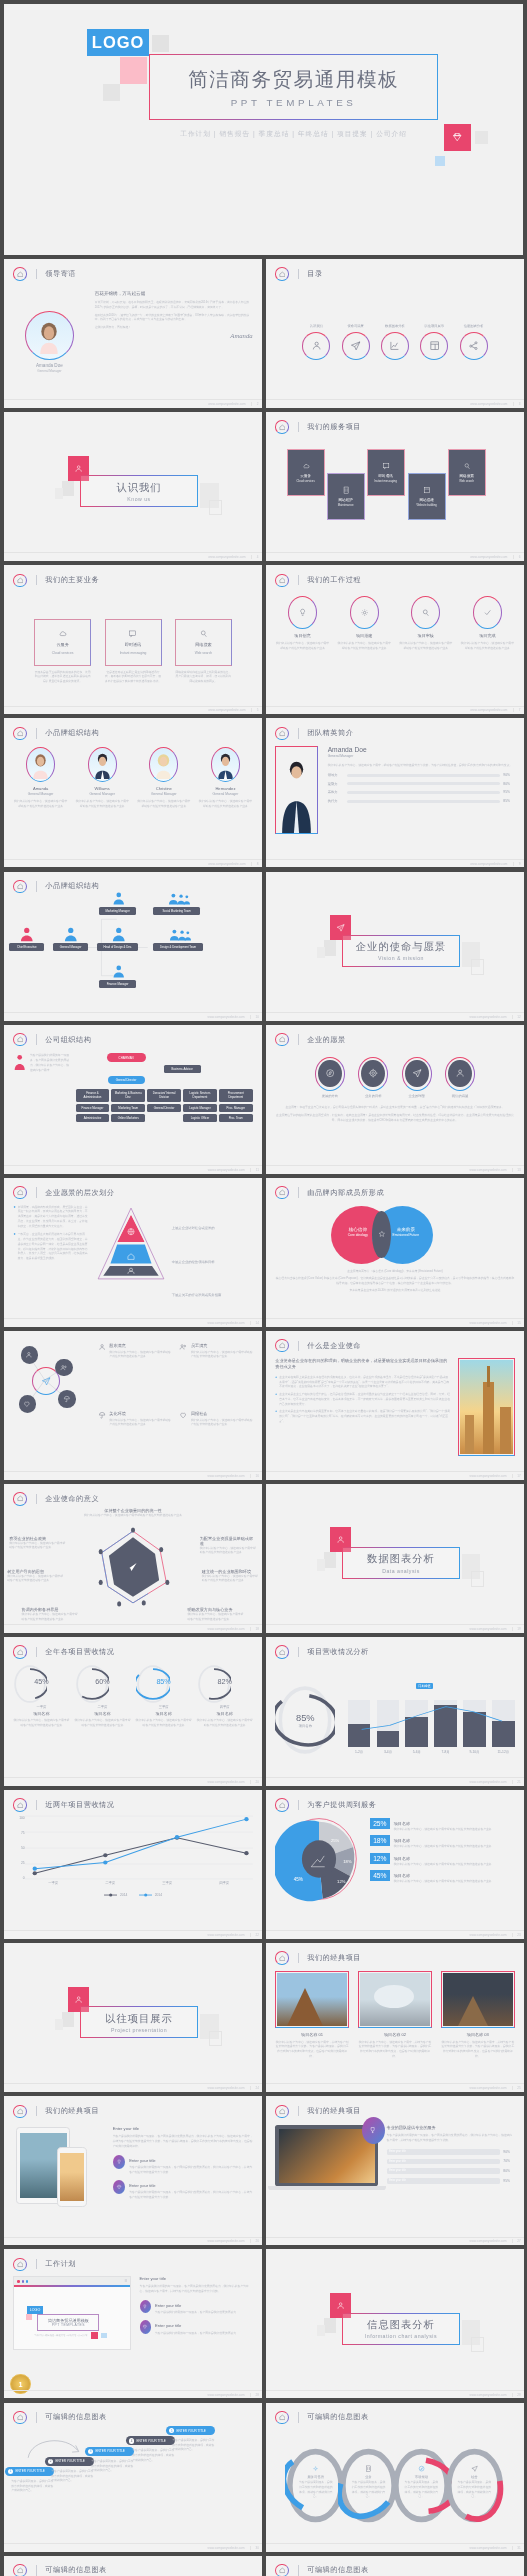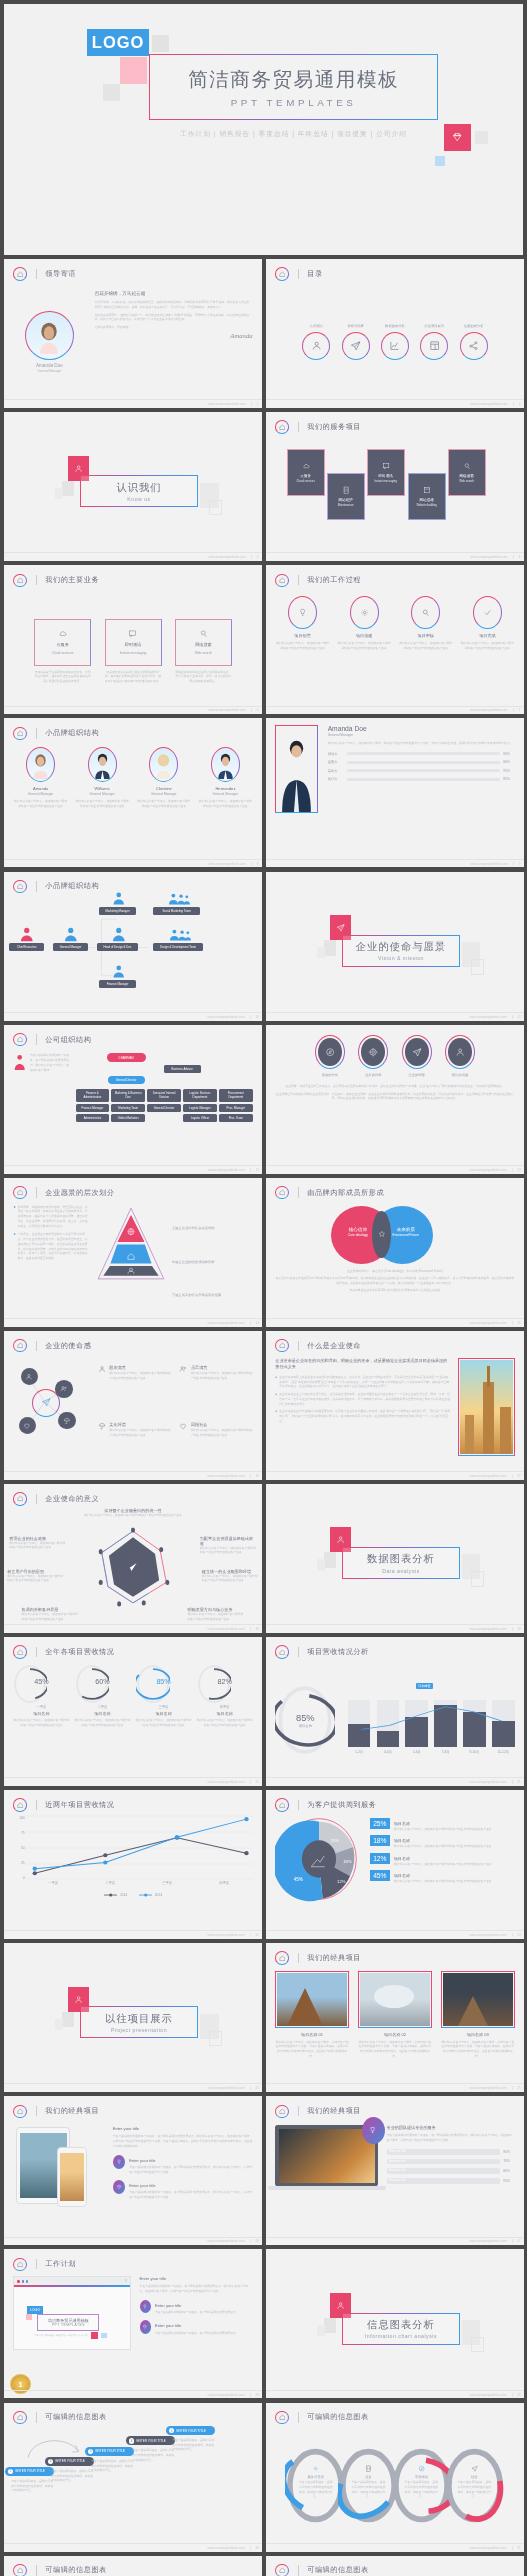--- a/index.html
+++ b/index.html
@@ -479,20 +479,29 @@
           <div class="muted" style="margin-top:3.1px;">我们坚持以客户为中心，快速响应客户需求帮助客户创造长期价值推动客户业务</div>
         </div>
       </div>
       <div class="sfoot">
           <span>www.companywebsite.com</span>
           <span class="pg">8</span>
         </div>
     </div>
 
     <div class="slide">
+      <div class="shead">
+          <span class="home-ico">
+        <svg width="6.7" height="6.7" viewBox="0 0 24 24" fill="none" stroke="#6b7080" stroke-width="1.6">
+              <path d="M3 11l9-7 9 7v9H3z"></path>
+            </svg>
+          </span>
+        <span class="divline"></span>
+        <span class="stitle">团队精英简介</span>
+        </div>
       <div class="sbody row" style="gap:9.3px;padding-top:6.2px;">
         <div style="width:43px;height:88px;border:0.7px solid #e8486f;border-bottom-color:#3d9ee6;border-right-color:#7b6fd0;display:flex;align-items:flex-end;justify-content:center;overflow:hidden;">
           <svg width="39" height="77" viewBox="0 0 76 150">
               <ellipse cx="38" cy="26" rx="13" ry="15" fill="#23232b"></ellipse>
               <ellipse cx="38" cy="32" rx="10" ry="12" fill="#e3bb9b"></ellipse>
               <path d="M10 150c0-46 12-62 28-62s28 16 28 62z" fill="#20344f"></path>
               <path d="M38 88l-5 62h10z" fill="#e8eef5"></path>
             </svg>
         </div>
         <div style="flex:1;">
@@ -666,20 +675,29 @@
           </div>
         </div>
       </div>
       <div class="sfoot">
           <span>www.companywebsite.com</span>
           <span class="pg">11</span>
         </div>
     </div>
 
     <div class="slide">
+      <div class="shead">
+          <span class="home-ico">
+        <svg width="6.7" height="6.7" viewBox="0 0 24 24" fill="none" stroke="#6b7080" stroke-width="1.6">
+              <path d="M3 11l9-7 9 7v9H3z"></path>
+            </svg>
+          </span>
+        <span class="divline"></span>
+        <span class="stitle">企业的愿景</span>
+        </div>
       <div class="sbody">
         <div class="row ctr" style="gap:13.4px;margin-top:7.2px;">
           <div style="text-align:center;">
             <div class="circ grad-ring" style="width:30px;height:34px;padding:2.1px;">
               <span class="circ" style="width:100%;height:100%;background:#575c6e;">
                 <svg width="10.3" height="10.3" viewBox="0 0 24 24" fill="none" stroke="#fff" stroke-width="1.2">
                     <circle cx="12" cy="12" r="8"></circle>
                     <path d="M15 9l-2.2 6L9 15l2.2-6z"></path>
                   </svg>
                 </span>
@@ -813,29 +831,20 @@
         <div class="muted" style="text-align:center;margin-top:2.6px;">核心理念包含核心价值观 (Core Value) 和核心使命 (Core Purpose)，它们构成是企业是企业基础性是可持续的前提，是企业十分不可变的信念，是可引导和组织的整体的指导；核心理念所建构和指导内涵，它是有机组合的指导核心是一个红旗，核心价值的是一个企业最基本可坚守的想法。</div>
         <div class="muted" style="text-align:center;margin-top:2.6px;">未来前景是企业未来的10-30年的长远的宏大愿景目标及可达到的生动描述</div>
       </div>
       <div class="sfoot">
           <span>www.companywebsite.com</span>
           <span class="pg">15</span>
         </div>
     </div>
 
     <div class="slide">
-      <div class="shead">
-          <span class="home-ico">
-        <svg width="6.7" height="6.7" viewBox="0 0 24 24" fill="none" stroke="#6b7080" stroke-width="1.6">
-              <path d="M3 11l9-7 9 7v9H3z"></path>
-            </svg>
-          </span>
-        <span class="divline"></span>
-        <span class="stitle">企业的使命感</span>
-        </div>
       <div class="sbody row" style="gap:7.2px;padding-top:7.2px;">
         <div style="width:77px;position:relative;">
           <svg width="77" height="82" style="position:absolute;" stroke="#c9ccd2" stroke-width="1" fill="none" viewBox="0 0 150 160">
               <path d="M62 82L34 40M62 82l34-22M62 82l40 34M62 82L30 126"></path>
             </svg>
           <div class="circ grad-ring" style="position:absolute;left:18.5px;top:29px;width:28px;height:28px;">
             <svg width="10.3" height="10.3" viewBox="0 0 24 24" fill="none" stroke="#3d9ee6" stroke-width="1.3">
                 <path d="M21 4L3 11l7 3 3 7z"></path>
                 <path d="M21 4l-11 10"></path>
               </svg>

